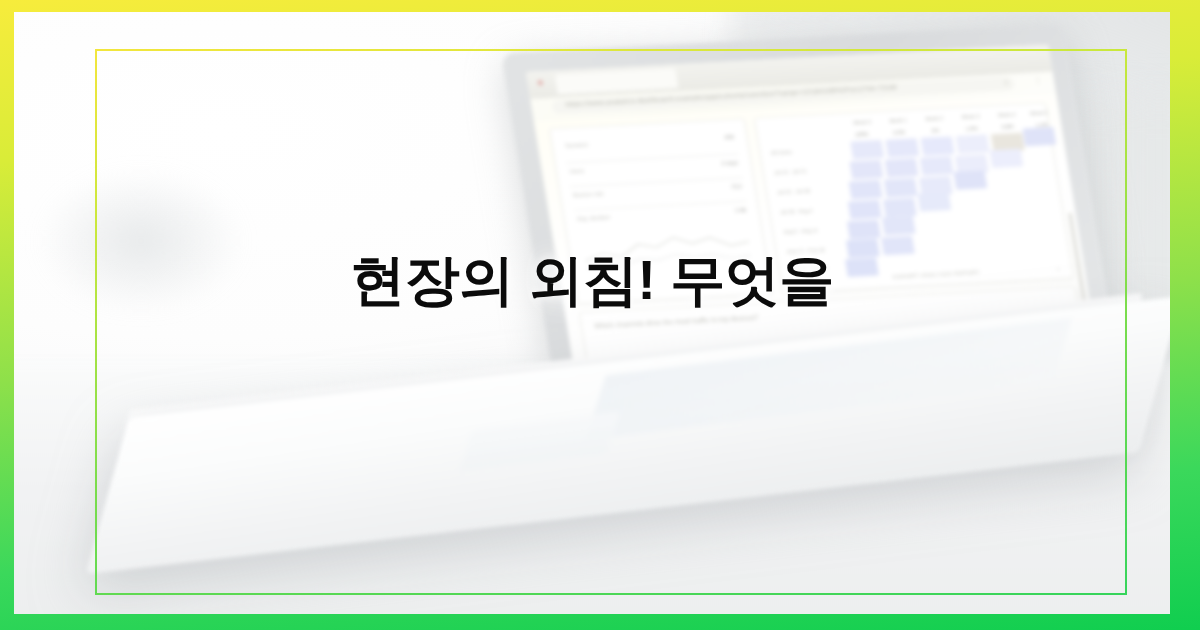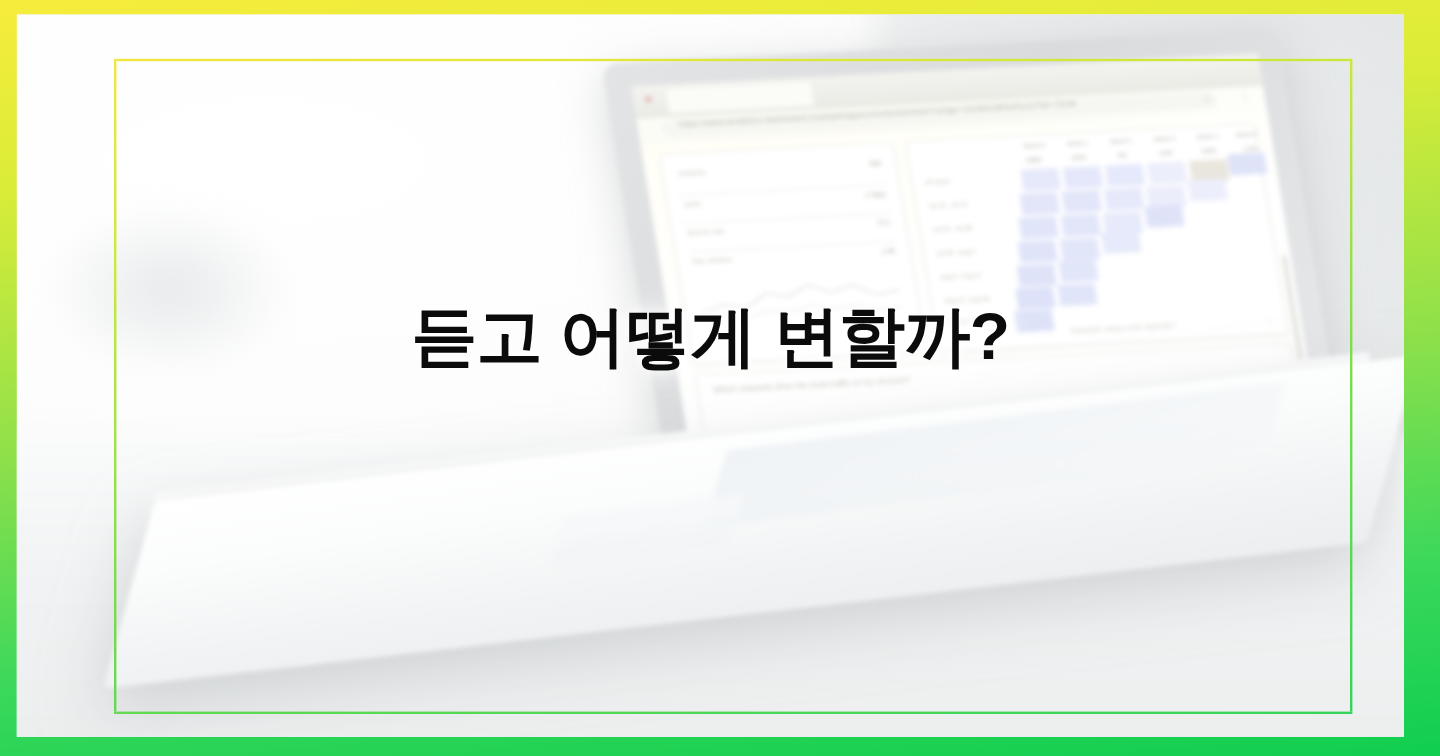--- a/index.html
+++ b/index.html
@@ -481,17 +481,17 @@
         <div class="base-lip"></div>
         <div class="base"></div>
         <div class="keyboard"></div>
         <div class="trackpad"></div>
       </div>
     </div>
 
     <div class="inner-outline"></div>
 
     <div class="headline">
-      <span class="line">듣고 어떻게 변할까?</span>
+      <span class="line">현장의 외침! 무엇을</span>
     </div>
 
   </div>
 </div>
 
 </body></html>

